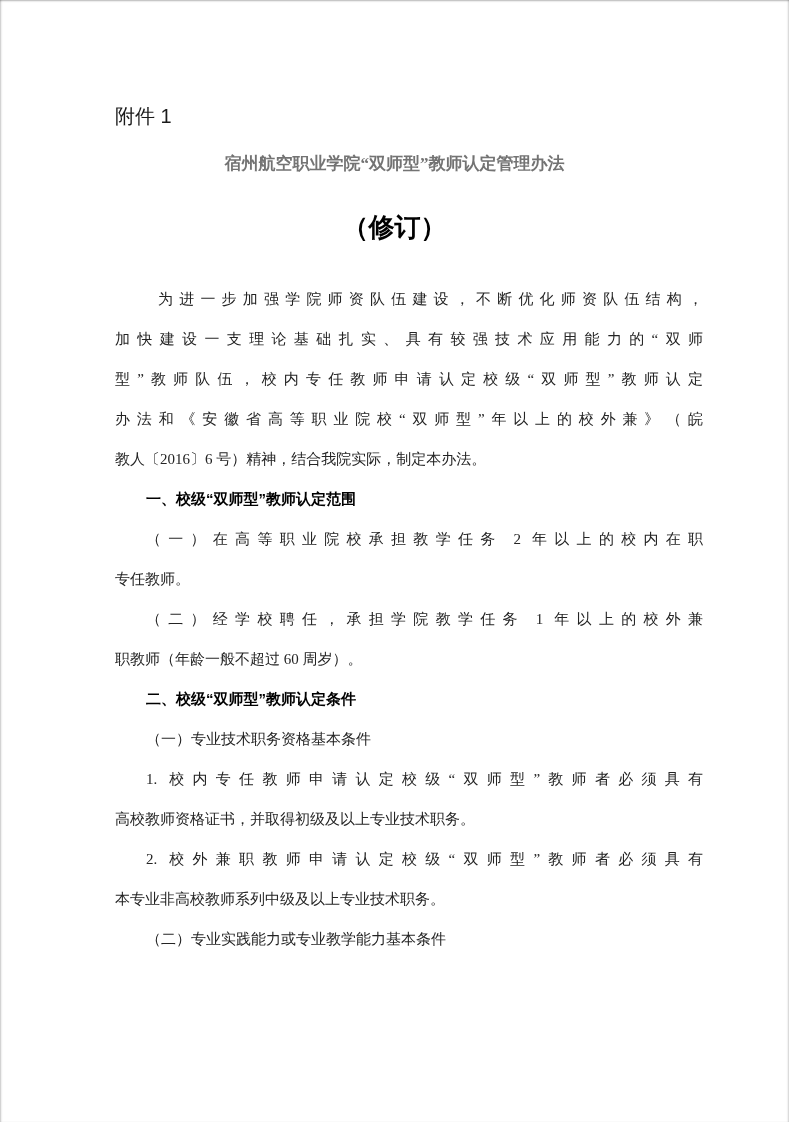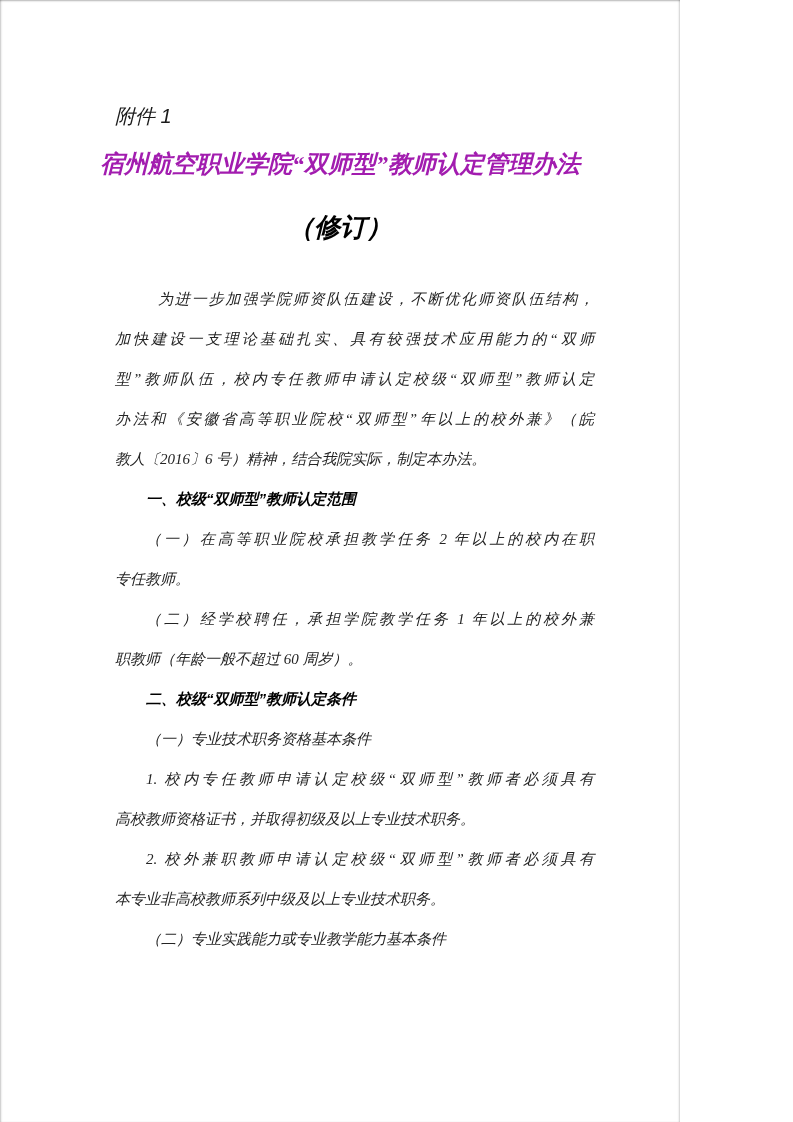--- a/index.html
+++ b/index.html
@@ -2,51 +2,50 @@
 <html><head>
 <meta charset="utf-8">
 <style>
   html, body {
     margin: 0;
     padding: 0;
     background: #ffffff;
   }
   .page {
     position: relative;
-    width: 680px;
+    width: 789px;
     height: 1122px;
     background: #ffffff;
     overflow: hidden;
     font-family: "Liberation Serif", serif;
     
     box-shadow: inset 0 2px 2px -1px rgba(0,0,0,0.28),
                 inset 2px 0 2px -1px rgba(0,0,0,0.22),
                 inset -2px 0 2px -1px rgba(0,0,0,0.18);
-    font-style: italic;
   }
   .content {
     padding: 0 86px 0 115px; 
   }
   .attachment {
     margin: 0;
     padding-top: 102px;
     font-family: "Liberation Sans", sans-serif;
     font-size: 20px;
     line-height: 28px;
     color: #1a1a1a;
     font-weight: 400;
   }
   .title {
     margin: 16px -86px 0 -115px;  
     text-align: center;
     font-family: "Liberation Serif", serif;
-    font-size: 24px;
+    font-size: 17px;
     line-height: 36px;
     font-weight: 700;
-    color: #a21caf;
+    color: #737373;
   }
   .subtitle {
     margin: 28px -86px 0 -115px;
     text-align: center;
     font-family: "Liberation Serif", serif;
     font-size: 26px;
     line-height: 36px;
     font-weight: 700;
     color: #000000;
   }

